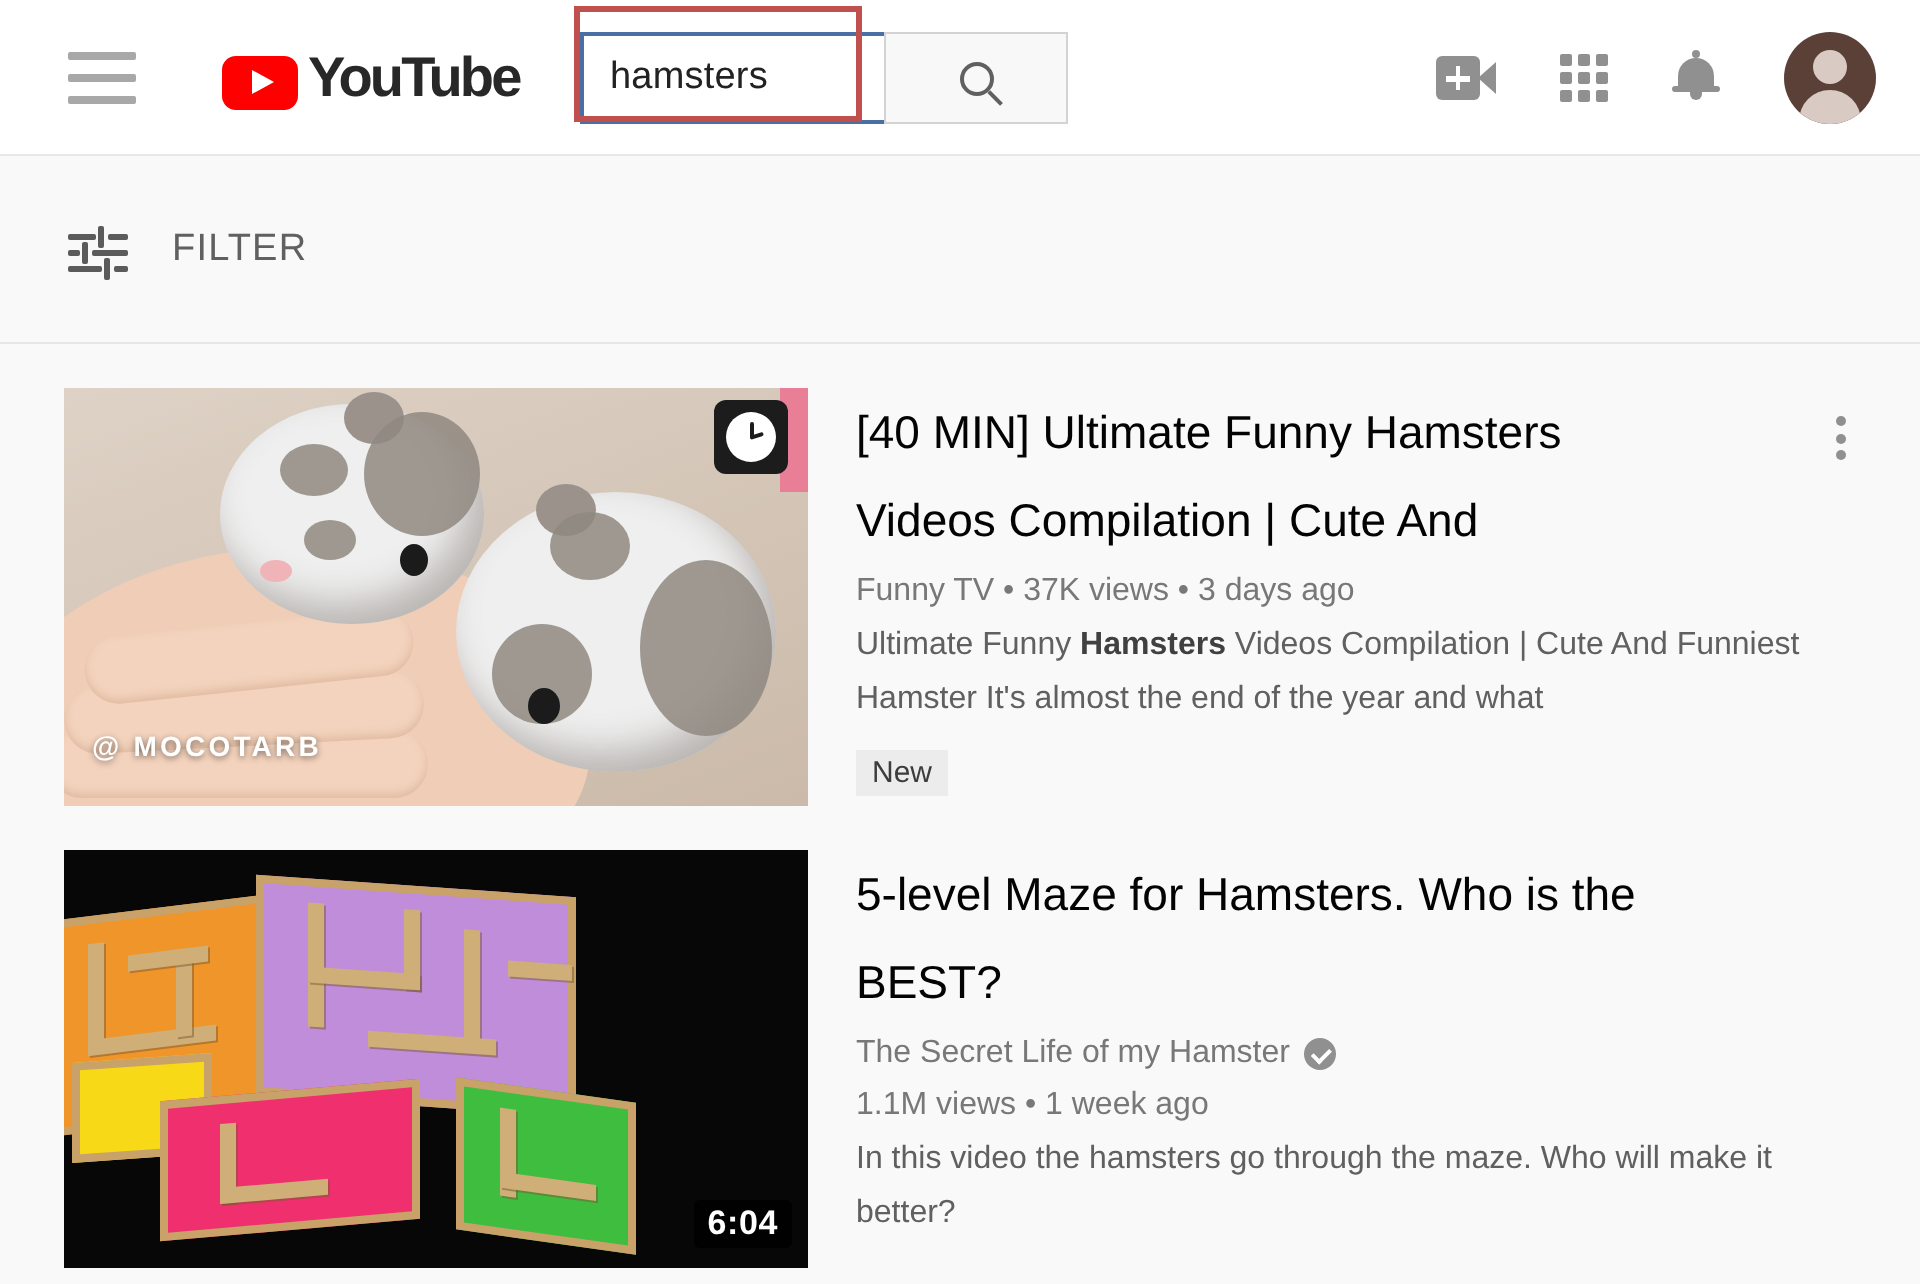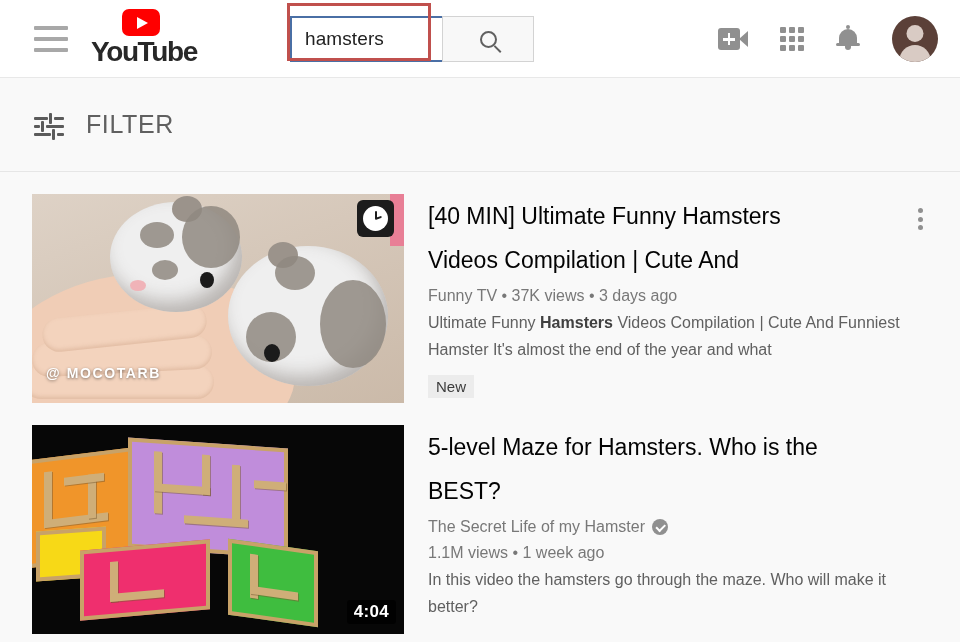--- a/index.html
+++ b/index.html
@@ -25,24 +25,23 @@
     width: 34px; height: 26px;
     margin-left: 34px;
     display: flex; flex-direction: column; justify-content: space-between;
     cursor: pointer;
   }
   .hamburger span {
     display: block; height: 4px; width: 100%;
     background: #a8a8a8; border-radius: 1px;
   }
   .yt-logo {
-    display: flex; align-items: center;
-    margin-left: 18px;
+    display: flex; align-items: flex-end;
+    margin-left: 43px;
     cursor: pointer;
-    flex-direction: column;
   }
   .yt-play-box {
     width: 38px; height: 27px;
     background: #ff0000;
     border-radius: 7px;
     display: flex; align-items: center; justify-content: center;
   }
   .yt-play-tri {
     width: 0; height: 0;
     border-left: 11px solid #ffffff;
@@ -204,21 +203,21 @@
   .filter-btn { display: flex; align-items: center; cursor: pointer; }
   .tune-icon { position: relative; width: 30px; height: 22px; }
   .tune-icon .bar {
     position: absolute; height: 3px; background: #5b5b5b; border-radius: 1px;
   }
   .tune-icon .knob {
     position: absolute; width: 3px; height: 11px; background: #5b5b5b; border-radius: 1px;
   }
   .filter-label {
     margin-left: 22px;
-    font-size: 25px;
+    font-size: 19px;
     color: #606060;
     letter-spacing: 0.6px;
   }
 
   
   .results { padding: 0 0 0 32px; }
   .result {
     display: flex;
     margin-top: 22px;
   }
@@ -581,21 +580,21 @@
           <div class="mz m-yellow"></div>
           <div class="mz m-pink">
             <div class="mzw" style="left:26px; top:10px; width:8px; height:40px;"></div>
             <div class="mzw" style="left:26px; top:42px; width:54px; height:8px;"></div>
           </div>
           <div class="mz m-green">
             <div class="mzw" style="left:18px; top:8px; width:8px; height:44px;"></div>
             <div class="mzw" style="left:18px; top:40px; width:48px; height:8px;"></div>
           </div>
         </div>
-        <div class="dur-badge">4:04</div>
+        <div class="dur-badge">6:04</div>
       </div>
     </div>
 
     <div class="info">
       <h3 class="vtitle">5-level Maze for Hamsters. Who is the BEST?</h3>
       <div class="meta">
         <span class="chan">The Secret Life of my Hamster</span>
         <span class="verified"></span>
       </div>
       <div class="meta2">1.1M views • 1 week ago</div>

